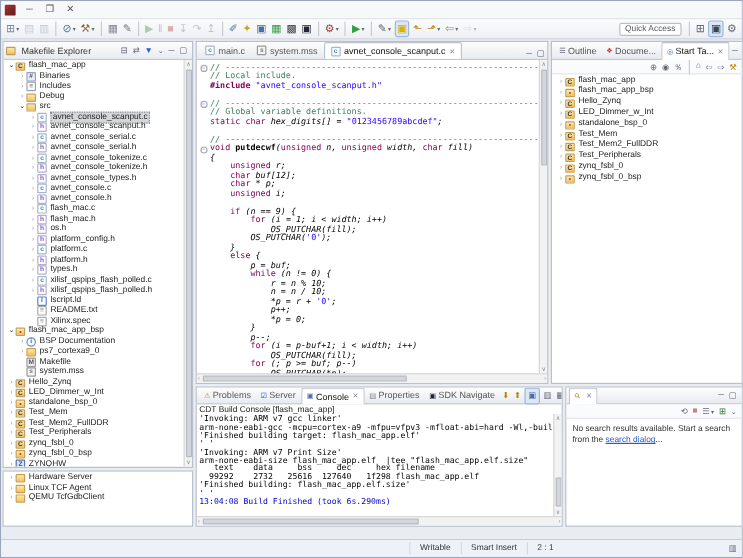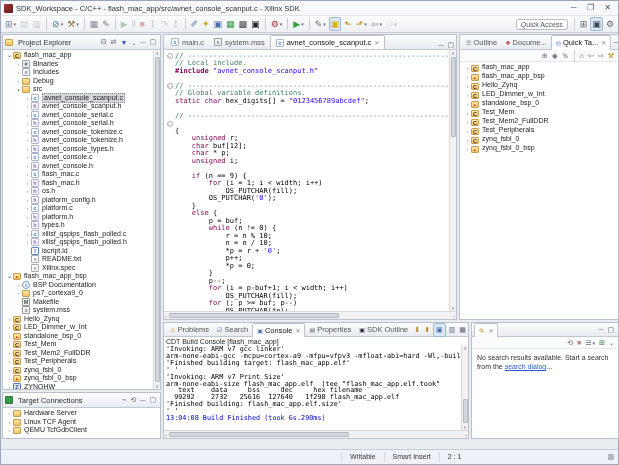--- a/index.html
+++ b/index.html
@@ -90,21 +90,21 @@
   .code-line { display:flex; height:7.5px; align-items:center; }
   .fold-gutter { width:11px; flex:none; text-align:center; }
   .fold { display:inline-block; width:6px; height:6px; border:1px solid #aab; border-radius:50%;
     font-size:5px; line-height:4px; color:#778; background:#fff; }
   .code-text { white-space:pre; font-family:"DejaVu Sans Mono", monospace; font-size:7px; }
   .tk-c { color:#3f7f5f; }
   .tk-k { color:#7f0055; font-weight:normal; }
   .tk-s { color:#2a00ff; }
   .tk-d { color:#7f0055; font-weight:bold; }
   .tk-f { color:#000; font-weight:bold; }
-  .tk-p { color:#000; }
+  .tk-p { color:#000;font-style:italic; }
   .hscroll { height:8px; flex:none; background:#f2f2f2; border-top:1px solid #d8d8d8; display:flex; align-items:center;
     font-size:5px; color:#889; padding:0 1px; }
   .hthumb { height:5px; background:#d3d6db; border:1px solid #b6bac1; border-radius:1px; }
 
   
   .ctabs { height:14px; flex:none; background:linear-gradient(#fdfdfe,#e7ebf0); border-bottom:1px solid #c2c8d1;
     display:flex; align-items:center; padding:0 2px; }
   .ctab { display:flex; align-items:center; height:14px; padding:0 4px; font-size:7.5px; color:#555; white-space:nowrap; }
   .ctab.active { background:#fff; border:1px solid #bcc3cd; border-bottom:none; border-radius:2px 2px 0 0; color:#111; }
   .cticon { font-size:6px; margin-right:2px; }
@@ -127,21 +127,20 @@
   .sb-flex { flex:1; }
   .sb-icon { font-size:7px; color:#667; padding:0 4px; }
 </style>
 </head>
 <body>
 
 <div class="window">
 
   <div class="titlebar">
     <span class="app-icon"></span>
-    <span class="title-text">SDK_Workspace - C/C++ - flash_mac_app/src/avnet_console_scanput.c - Xilinx SDK</span>
     <span class="win-btn">─</span>
     <span class="win-btn">❐</span>
     <span class="win-btn">✕</span>
   </div>
 
 
   <div class="toolbar">
     <span style="display:flex;align-items:center;">
         <span class="tbtn">
           <span style="color: rgb(122, 138, 160);">⊞</span>
@@ -255,21 +254,21 @@
           <span style="color: rgb(102, 102, 119);">⚙</span>
         </span>
       </span>
   </div>
 
   <div class="main">
 
     <div class="panel" id="p-explorer">
       <div class="view-head">
         <span class="fi fi-folder"></span>
-        <span class="view-title">Project Explorer</span>
+        <span class="view-title">Makefile Explorer</span>
         <span class="view-icons">
           <span class="vbtn">⊟</span>
           <span class="vbtn">⇄</span>
           <span class="vbtn" style="color:#2a5bd0">▼</span>
           <span class="chev">⌄</span>
           <span class="vbtn">─</span>
           <span class="vbtn">▢</span>
         </span>
       </div>
       <div class="tree">
@@ -475,30 +474,20 @@
           </div>
         </div>
       <div class="vscroll" style="top:15px">
         <span>∧</span>
         <span class="vthumb" style="flex:1"></span>
         <span>∨</span>
       </div>
     </div>
 
     <div class="panel" id="p-targets">
-      <div class="view-head">
-        <span class="fi" style="background:#3a9a4a;border:1px solid #267a36;"></span>
-        <span class="view-title">Target Connections</span>
-        <span class="view-icons">
-          <span class="vbtn">⌁</span>
-          <span class="vbtn">⟲</span>
-          <span class="vbtn">─</span>
-          <span class="vbtn">▢</span>
-        </span>
-      </div>
       <div class="tree">
           <div class="trow" style="padding-left: 3px;">
             <span class="arr">›</span>
             <span class="fi fi-folder"></span>
             <span class="lbl">Hardware Server</span>
           </div>
           <div class="trow" style="padding-left: 3px;">
             <span class="arr">›</span>
             <span class="fi fi-folder"></span>
             <span class="lbl">Linux TCF Agent</span>
@@ -564,20 +553,21 @@
             <div class="code-line">
               <span class="fold-gutter"></span>
               <span class="code-text"></span>
             </div>
             <div class="code-line">
               <span class="fold-gutter"></span>
               <span class="code-text"><span class="tk-c">// ------------------------------------------------------------------------</span></span>
             </div>
             <div class="code-line">
               <span class="fold-gutter"><span class="fold">−</span></span>
+              <span class="code-text"><span class="tk-k">void</span><span class="tk-p"> </span><span class="tk-f">putdecwf</span><span class="tk-p">(</span><span class="tk-k">unsigned</span><span class="tk-p"> n, </span><span class="tk-k">unsigned</span><span class="tk-p"> width, </span><span class="tk-k">char</span><span class="tk-p"> fill)</span></span>
             </div>
             <div class="code-line">
               <span class="fold-gutter"></span>
               <span class="code-text"><span class="tk-p">{</span></span>
             </div>
             <div class="code-line">
               <span class="fold-gutter"></span>
               <span class="code-text"><span class="tk-p">    </span><span class="tk-k">unsigned</span><span class="tk-p"> r;</span></span>
             </div>
             <div class="code-line">
@@ -691,21 +681,21 @@
         <span class="view-tab">
           <span class="cticon" style="color:#667">☰</span>
           <span>Outline</span>
         </span>
         <span class="view-tab">
           <span class="cticon" style="color:#b33">❖</span>
           <span>Docume...</span>
         </span>
         <span class="view-tab active">
           <span class="cticon" style="color:#2a5bd0">◎</span>
-          <span>Quick Ta...</span>
+          <span>Start Ta...</span>
           <span class="tab-close">✕</span>
         </span>
         <span class="view-icons">
           <span class="vbtn">─</span>
 
         </span>
       </div>
       <div class="sub-toolbar">
         <span class="vbtn">⊕</span>
         <span class="vbtn">◉</span>
@@ -771,54 +761,54 @@
     </div>
 
     <div class="panel" id="p-console">
       <div class="ctabs">
         <span class="ctab">
           <span class="cticon" style="color:#d89020">⚠</span>
           <span>Problems</span>
         </span>
         <span class="ctab">
           <span class="cticon" style="color:#2a5bd0">☑</span>
-          <span>Search</span>
+          <span>Server</span>
         </span>
         <span class="ctab active">
           <span class="cticon" style="color:#4a6fa5">▣</span>
           <span>Console</span>
           <span class="tab-close">✕</span>
         </span>
         <span class="ctab">
           <span class="cticon" style="color:#667">▤</span>
           <span>Properties</span>
         </span>
         <span class="ctab">
           <span class="cticon" style="color:#223">▣</span>
-          <span>SDK Outline</span>
+          <span>SDK Navigate</span>
         </span>
         <span class="view-icons">
           <span class="vbtn" style="color:#b8860b">⬇</span>
           <span class="vbtn" style="color:#b8860b">⬆</span>
           <span class="vbtn pressed tbtn" style="color:#4a6fa5">▣</span>
           <span class="vbtn">▥</span>
           <span class="vbtn">▦</span>
           <span class="vbtn">▣</span>
 
         </span>
       </div>
       <div class="console-header">CDT Build Console [flash_mac_app]</div>
       <div class="console-body">
         <div>
             <div class="cline">'Invoking: ARM v7 gcc linker'</div>
             <div class="cline">arm-none-eabi-gcc -mcpu=cortex-a9 -mfpu=vfpv3 -mfloat-abi=hard -Wl,-build-id=none -specs=Xilinx.spec -Wl,-T -Wl</div>
             <div class="cline">'Finished building target: flash_mac_app.elf'</div>
             <div class="cline">' '</div>
             <div class="cline">'Invoking: ARM v7 Print Size'</div>
-            <div class="cline">arm-none-eabi-size flash_mac_app.elf  |tee "flash_mac_app.elf.took"</div>
+            <div class="cline">arm-none-eabi-size flash_mac_app.elf  |tee "flash_mac_app.elf.size"</div>
             <div class="cline">   text    data     bss     dec     hex filename</div>
             <div class="cline">  99292    2732   25616  127640   1f298 flash_mac_app.elf</div>
             <div class="cline">'Finished building: flash_mac_app.elf.size'</div>
             <div class="cline">' '</div>
             <div class="cline"></div>
             <div class="cline blue">13:04:08 Build Finished (took 6s.290ms)</div>
           </div>
         <div class="vscroll">
           <span>∧</span>
           <span class="vthumb" style="height:24px;margin-top:auto"></span>

